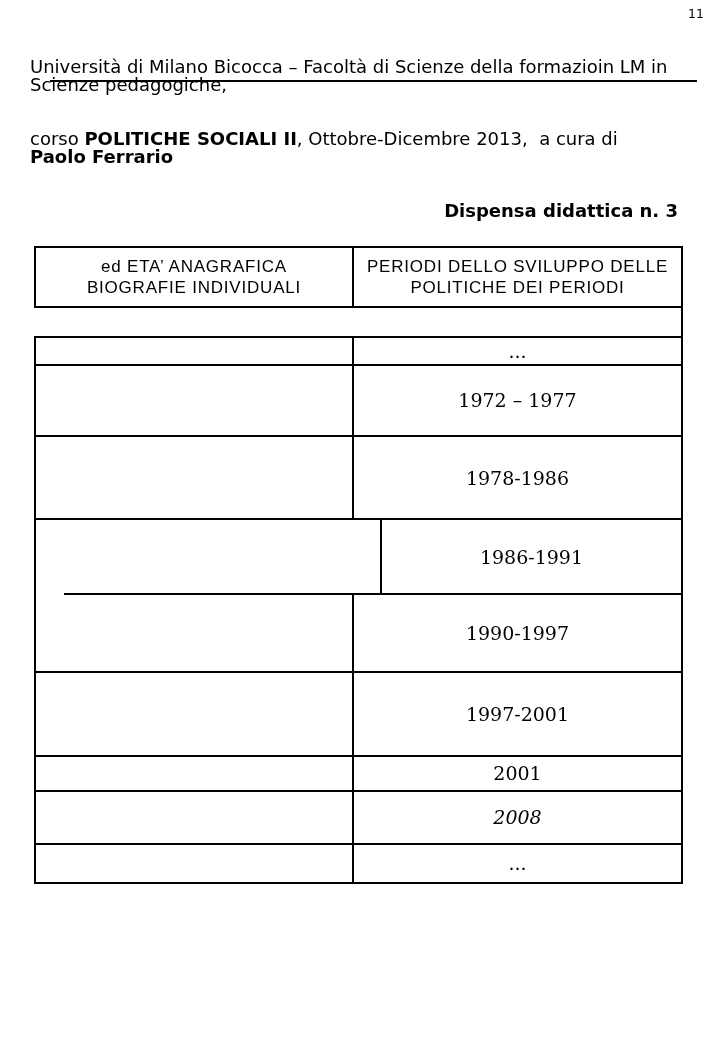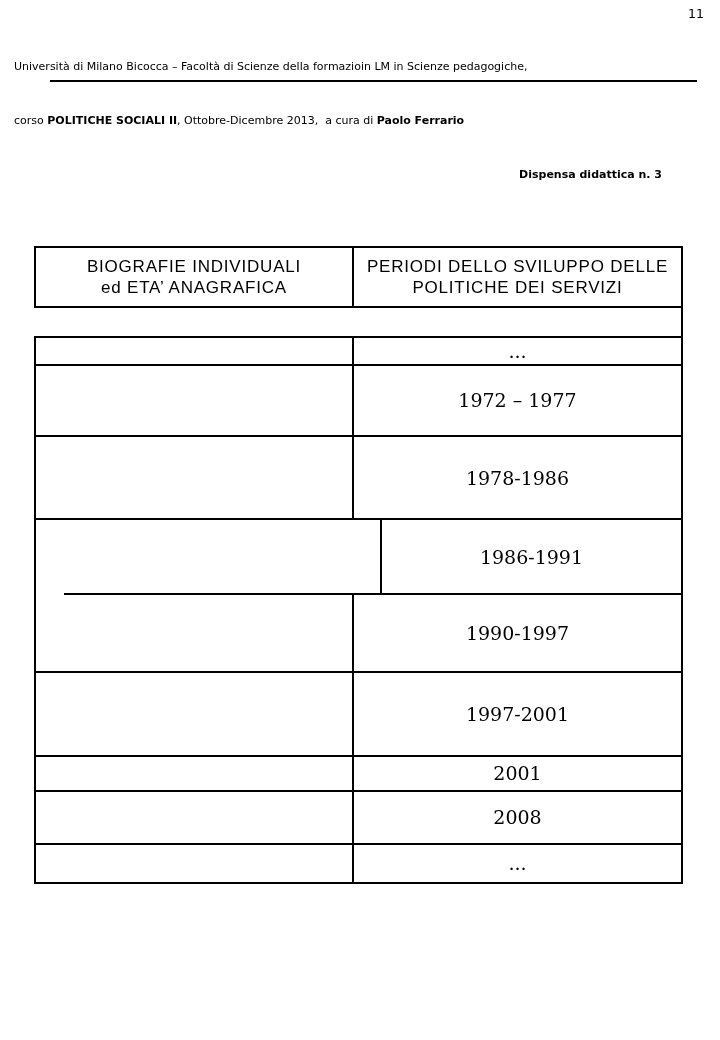--- a/index.html
+++ b/index.html
@@ -19,24 +19,24 @@
     overflow: hidden;
   }
   .page-number {
     position: absolute;
     top: 6px;
     right: 16px;
     font-size: 12.5px;
   }
   .header-block {
     position: absolute;
-    left: 14px;
+    left: 30px;
     top: 22px;
     width: 648px;
-    font-size: 11px;
+    font-size: 18px;
     line-height: 18px;
     white-space: pre-wrap;
   }
   .header-line { min-height: 18px; }
   .header-subtitle {
     text-align: right;
     font-weight: bold;
   }
   .bold { font-weight: bold; }
   .header-rule {
@@ -102,21 +102,21 @@
     box-sizing: border-box;
   }
   .t-row:last-child { border-bottom: none; }
   .t-row:nth-child(1) { height: 29px; }
   .t-row:nth-child(2) { height: 75px; }
   .t-row:nth-child(3) { height: 87px; }
   .t-row:nth-child(4) { height: 79px; margin-left: 28px; }
   .t-row:nth-child(5) { height: 82px; }
   .t-row:nth-child(6) { height: 88px; }
   .t-row:nth-child(7) { height: 36px; }
-  .t-row:nth-child(8) { height: 56px; }
+  .t-row:nth-child(8) { height: 56px; font-style: italic; }
   .t-row:nth-child(9) { height: 39px; }
   .t-cell {
     box-sizing: border-box;
     display: flex;
     align-items: center;
     justify-content: center;
   }
   .t-cell.left {
     width: 318px;
     border-right: 2px solid #000000;
@@ -138,26 +138,26 @@
   <div class="header-block">
     <div class="header-line">Università di Milano Bicocca – Facoltà di Scienze della formazioin LM in Scienze pedagogiche,</div>
     <div class="header-line"><span>corso </span><span class="bold">POLITICHE SOCIALI II</span><span>, Ottobre-Dicembre 2013,  a cura di </span><span class="bold">Paolo Ferrario</span></div>
     <div class="header-line header-subtitle">Dispensa didattica n. 3</div>
   </div>
 
   <div class="header-rule"></div>
 
   <div class="header-table">
     <div class="h-cell left">
+      <div>ed ETA’ ANAGRAFICA</div>
       <div>BIOGRAFIE INDIVIDUALI</div>
-      <div>ed ETA’ ANAGRAFICA</div>
     </div>
     <div class="h-cell right">
       <div>PERIODI DELLO SVILUPPO DELLE</div>
-      <div>POLITICHE DEI SERVIZI</div>
+      <div>POLITICHE DEI PERIODI</div>
     </div>
   </div>
 
   <div class="gap-connector"></div>
 
   <div class="body-table">
 
   <div class="t-row">
         <div class="t-cell left"></div>
         <div class="t-cell right">...</div>

